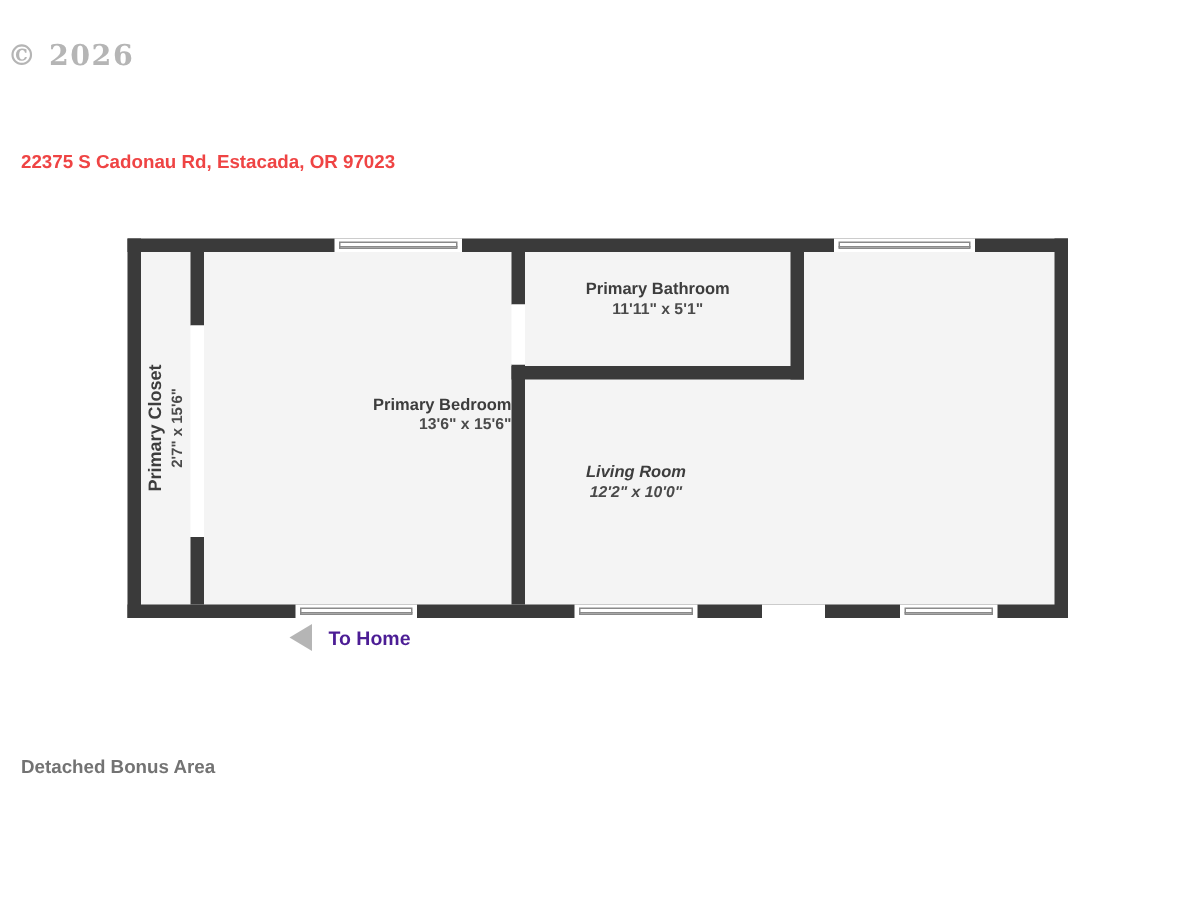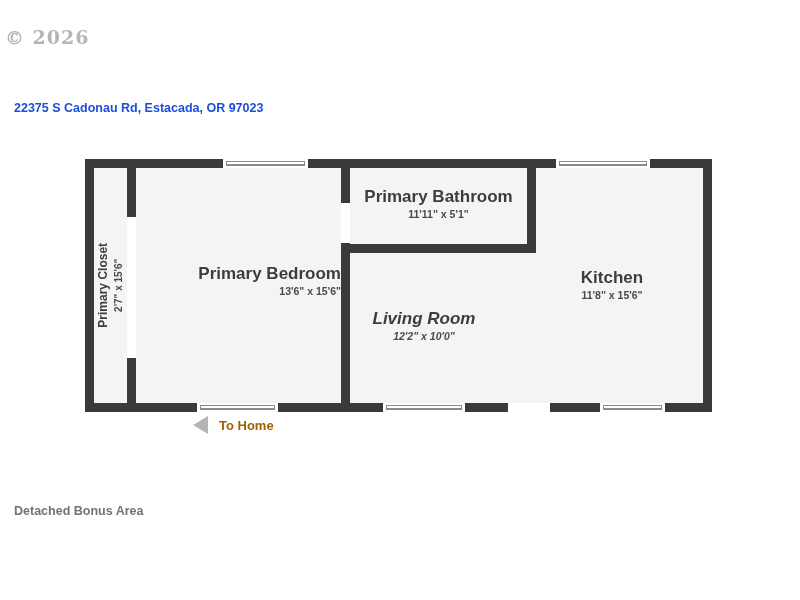--- a/index.html
+++ b/index.html
@@ -6,58 +6,58 @@
   #canvas{
     position:relative;width:800px;height:535px;background:#fff;overflow:hidden;
     font-family:"Liberation Sans",sans-serif;color:#3d3d3d;
   }
   
   .watermark{
     position:absolute;left:5px;top:26px;font-family:"DejaVu Serif",serif;
     font-size:19px;font-weight:600;color:#b5b5b5;letter-spacing:1px;
   }
   
-  .address{position:absolute;left:14px;top:101px;font-size:12.5px;font-weight:700;color:#1d4ed8;}
+  .address{position:absolute;left:14px;top:101px;font-size:12.5px;font-weight:700;color:#ef4444;}
   .floor-label{position:absolute;left:14px;top:504px;font-size:12.5px;font-weight:700;color:#737373;}
   .disclaimer{position:absolute;left:0;top:548px;width:100%;text-align:center;
     font-size:6.5px;color:#555;}
   
   .plan{position:absolute;left:85px;top:159px;width:627px;height:253px;background:#f4f4f4;}
   .wall{position:absolute;background:#3a3a3a;}
   .opening{position:absolute;background:#ffffff;}
   .window{position:absolute;background:#ffffff;}
   .window::before{
     content:"";position:absolute;left:3px;right:3px;top:2px;bottom:2px;
     border:1px solid #8a8a8a;background:#fff;
   }
   .window::after{
     content:"";position:absolute;left:3px;right:3px;top:50%;border-top:1px solid #8a8a8a;
   }
   
   .room-label{position:absolute;text-align:center;line-height:1.3;}
-  .room-name{font-size:17px;font-weight:700;color:#3d3d3d;}
+  .room-name{font-size:11px;font-weight:700;color:#3d3d3d;}
   .room-dims{font-size:10.5px;font-weight:700;color:#4a4a4a;}
   .room-label.closet{
     left:9px;top:9px;width:33px;height:235px;
     display:flex;align-items:center;justify-content:center;
   }
   .room-label.closet .rot{transform:rotate(-90deg);white-space:nowrap;text-align:center;}
   .room-label.closet .room-name{font-size:12px;}
   .room-label.closet .room-dims{font-size:10px;}
   .room-label.bedroom{left:51px;top:104px;width:205px;text-align:right;}
   .room-label.bathroom{left:265px;top:27px;width:177px;}
   .room-label.living{left:265px;top:149px;width:148px;font-style:italic;}
   .room-label.kitchen{left:451px;top:108px;width:152px;}
   
   .to-home{position:absolute;left:193px;top:416px;display:flex;align-items:center;}
   .arrow-left{
     width:0;height:0;border-top:9px solid transparent;border-bottom:9px solid transparent;
     border-right:15px solid #b5b5b5;margin-right:11px;
   }
-  .to-home-text{font-size:13px;font-weight:700;color:#a16207;}
+  .to-home-text{font-size:13px;font-weight:700;color:#4c1d95;}
 </style>
 </head>
 <body>
 
 <div id="canvas">
 
   <div class="watermark">© 2026</div>
 
   <div class="address">22375 S Cadonau Rd, Estacada, OR 97023</div>
 
@@ -96,24 +96,20 @@
       <div class="room-dims">13'6" x 15'6"</div>
     </div>
     <div class="room-label bathroom">
       <div class="room-name">Primary Bathroom</div>
       <div class="room-dims">11'11" x 5'1"</div>
     </div>
     <div class="room-label living">
       <div class="room-name">Living Room</div>
       <div class="room-dims">12'2" x 10'0"</div>
     </div>
-    <div class="room-label kitchen">
-      <div class="room-name">Kitchen</div>
-      <div class="room-dims">11'8" x 15'6"</div>
-    </div>
   </div>
 
   <div class="to-home">
     <span class="arrow-left"></span>
     <span class="to-home-text">To Home</span>
   </div>
 
   <div class="floor-label">Detached Bonus Area</div>
 
   <div class="disclaimer">Floor plans are for informational purposes only and not for construction or design use. Measurements are approximate, and square footage may include finished and unfinished areas.</div>

